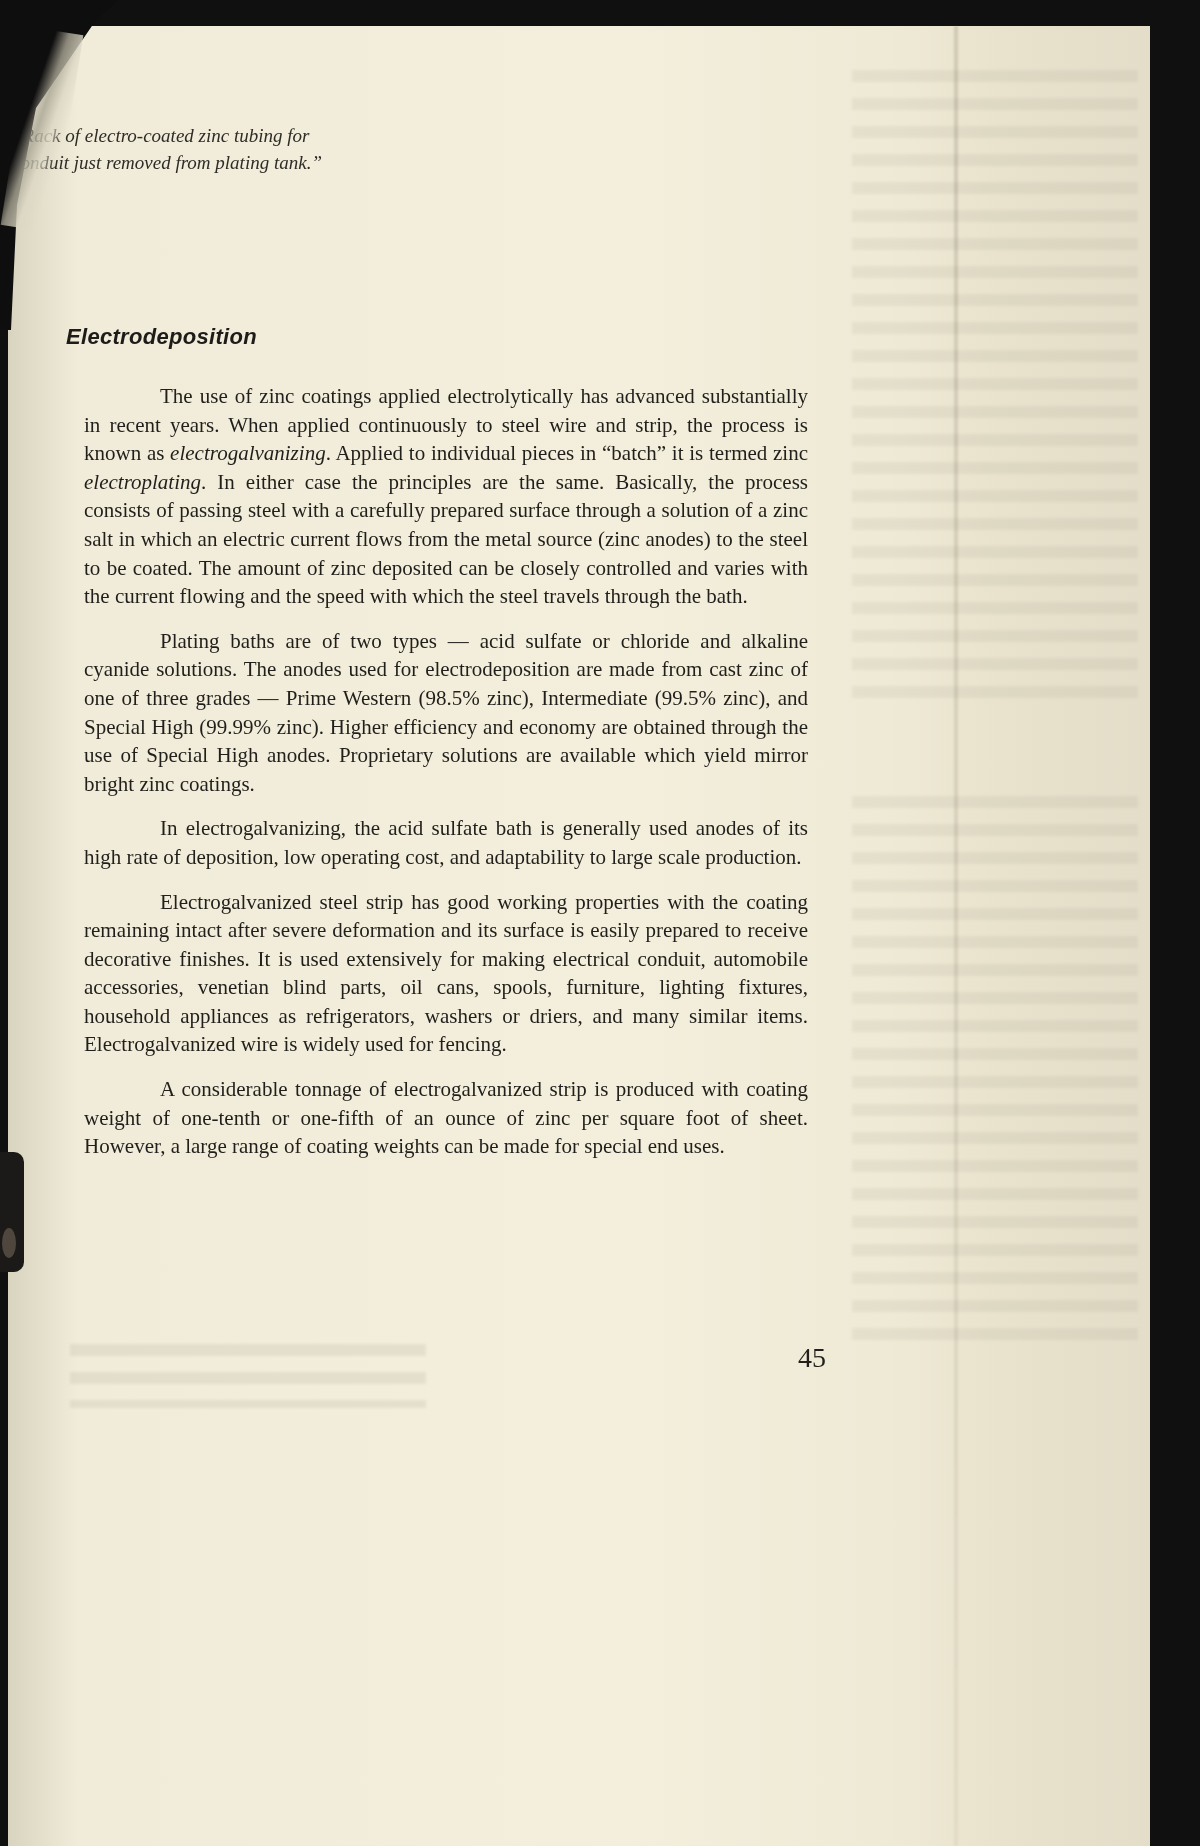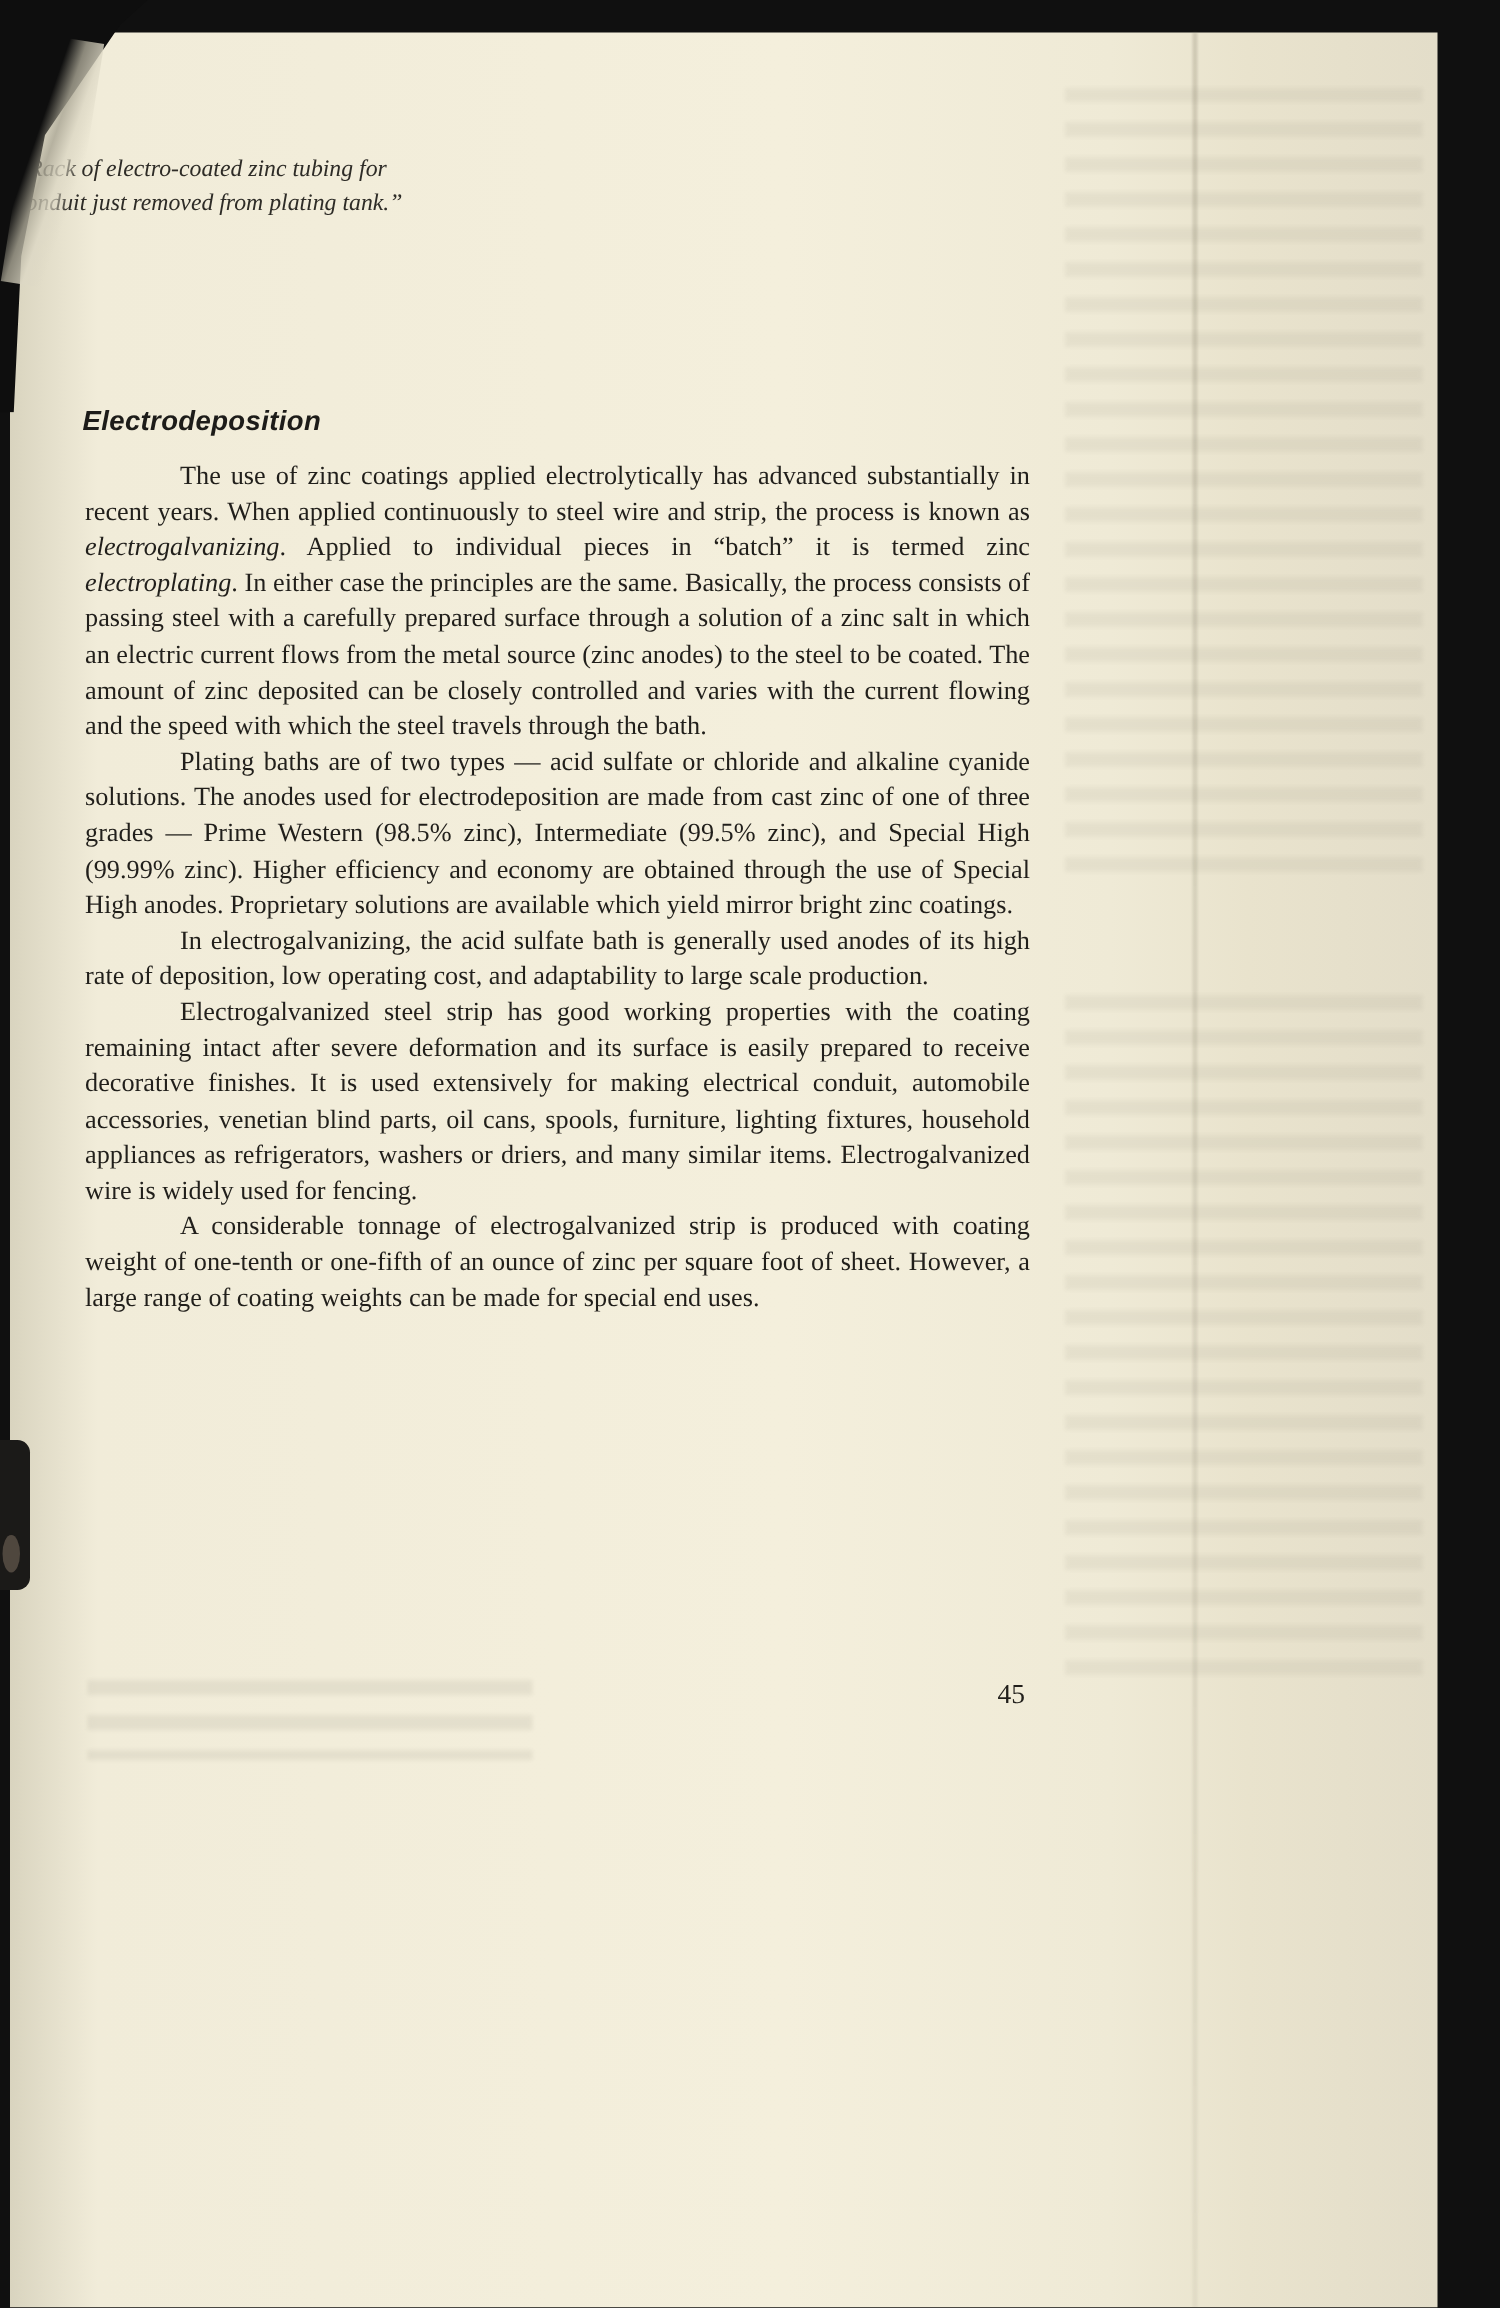--- a/index.html
+++ b/index.html
@@ -98,26 +98,26 @@
 
   
   .body-text {
     position: absolute; left: 60px; top: 340px;
     width: 756px;
     font-size: 21px;
     line-height: 28.6px;
     text-align: justify;
     color: #211f1b;
   }
-  .para { margin: 0; text-indent: 76px; font-family: Liberation Serif, serif; }
+  .para { margin: 16px; text-indent: 76px; font-family: Liberation Serif, serif; }
   .it { font-style: italic; }
 
   .page-number {
     position: absolute; left: 790px; top: 1316px;
-    font-size: 22px;
+    font-size: 28px;
     color: #211f1b;
   }
 </style>
 </head>
 <body>
 
 <div class="page">
 
   <div class="page-crease"></div>
 

